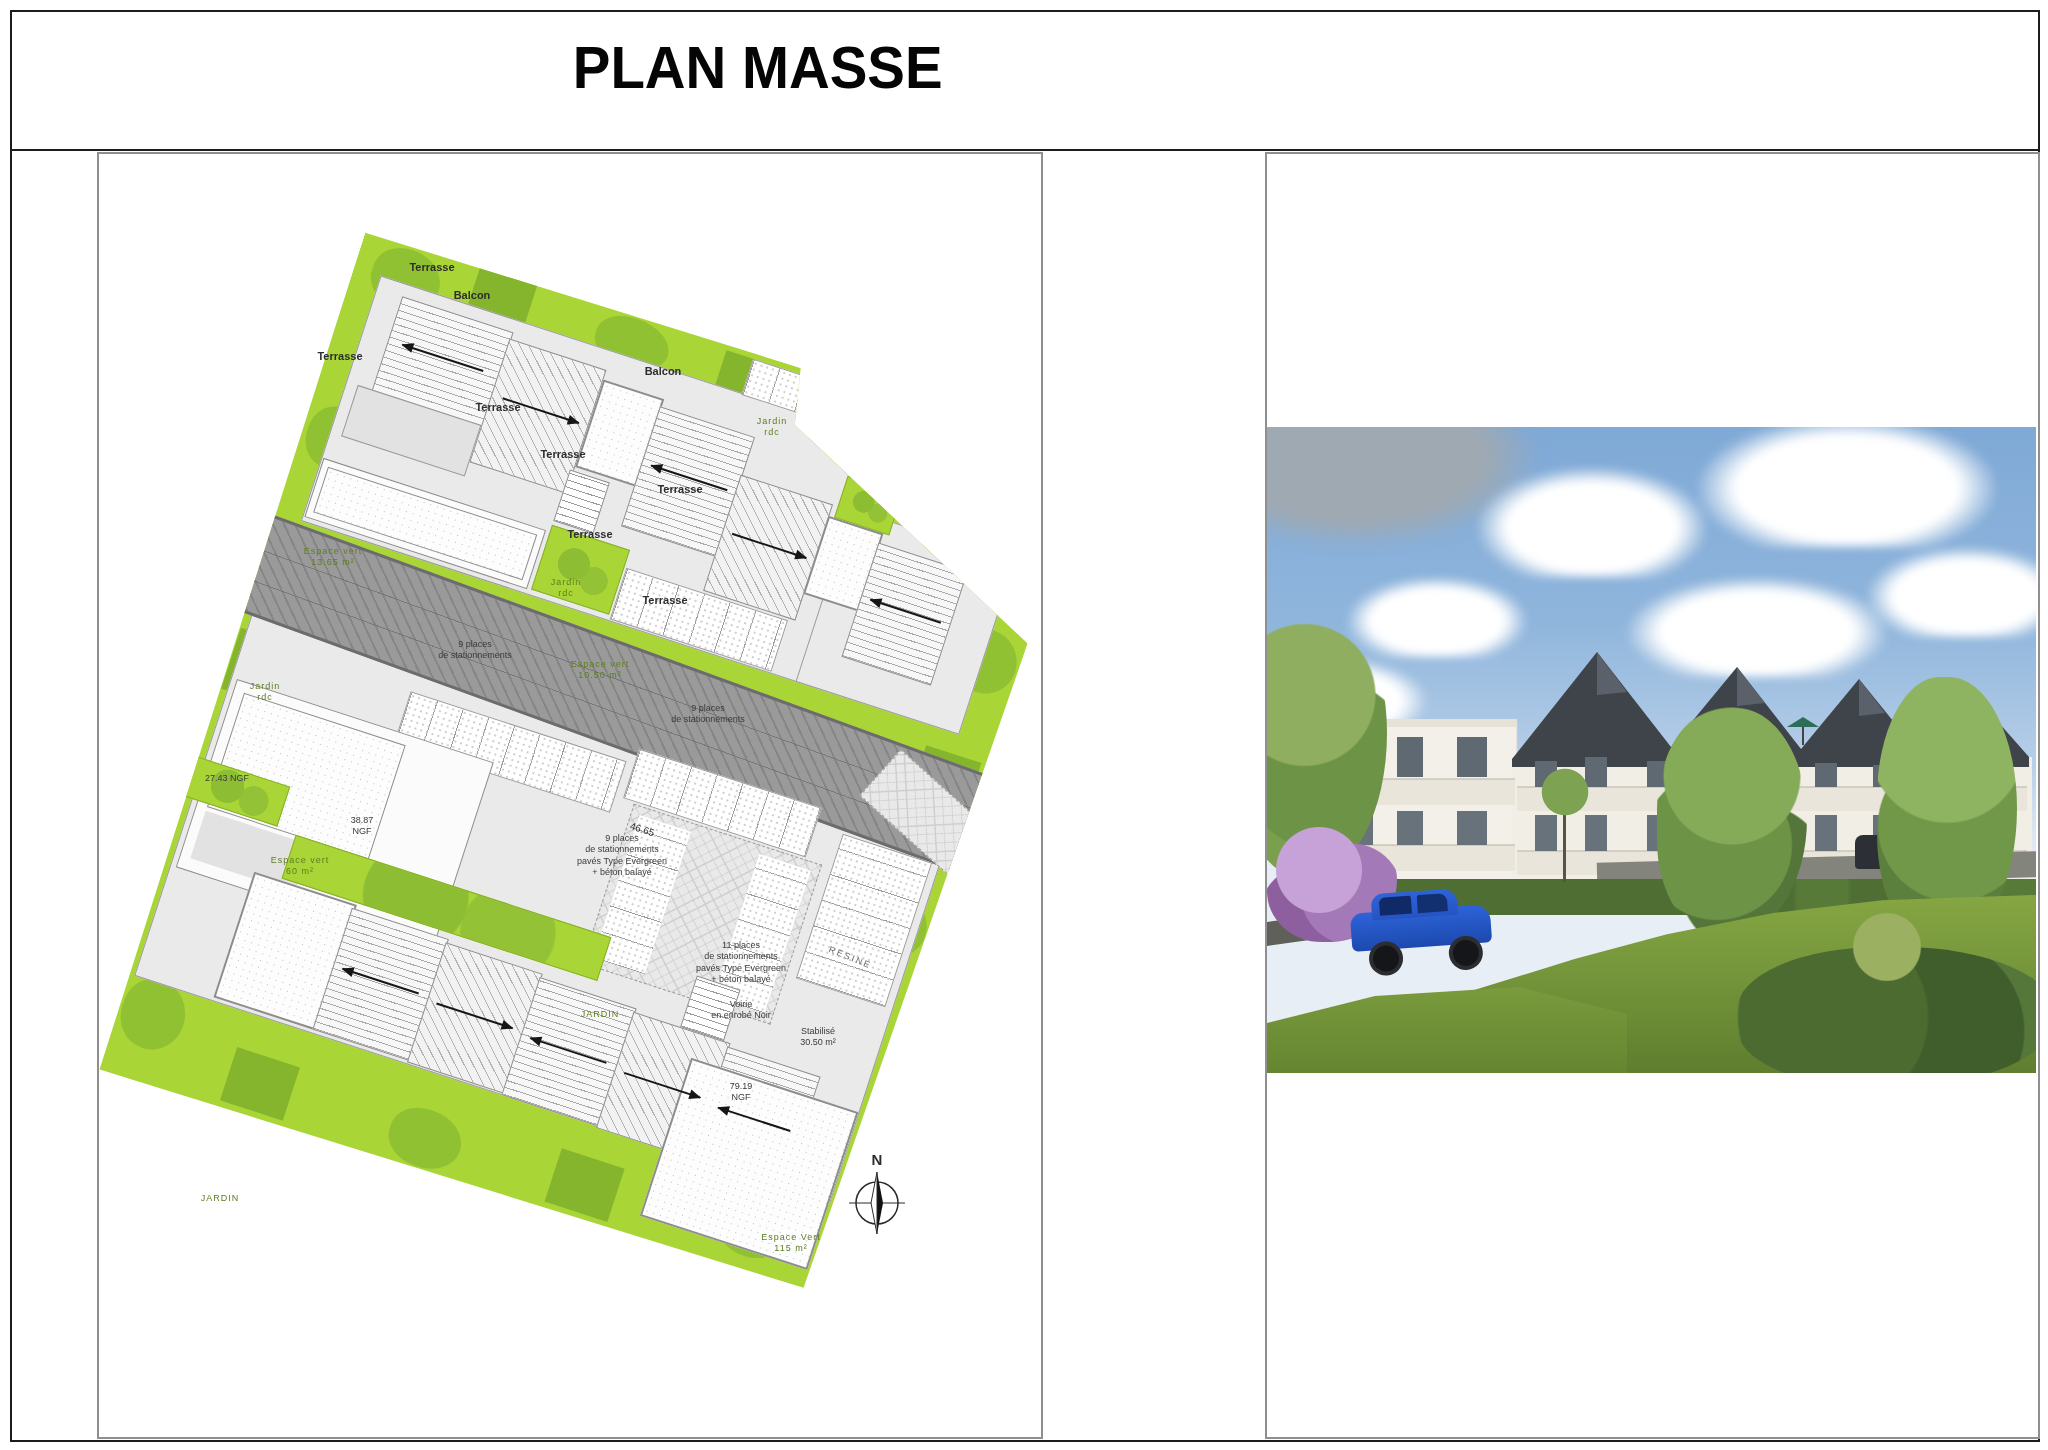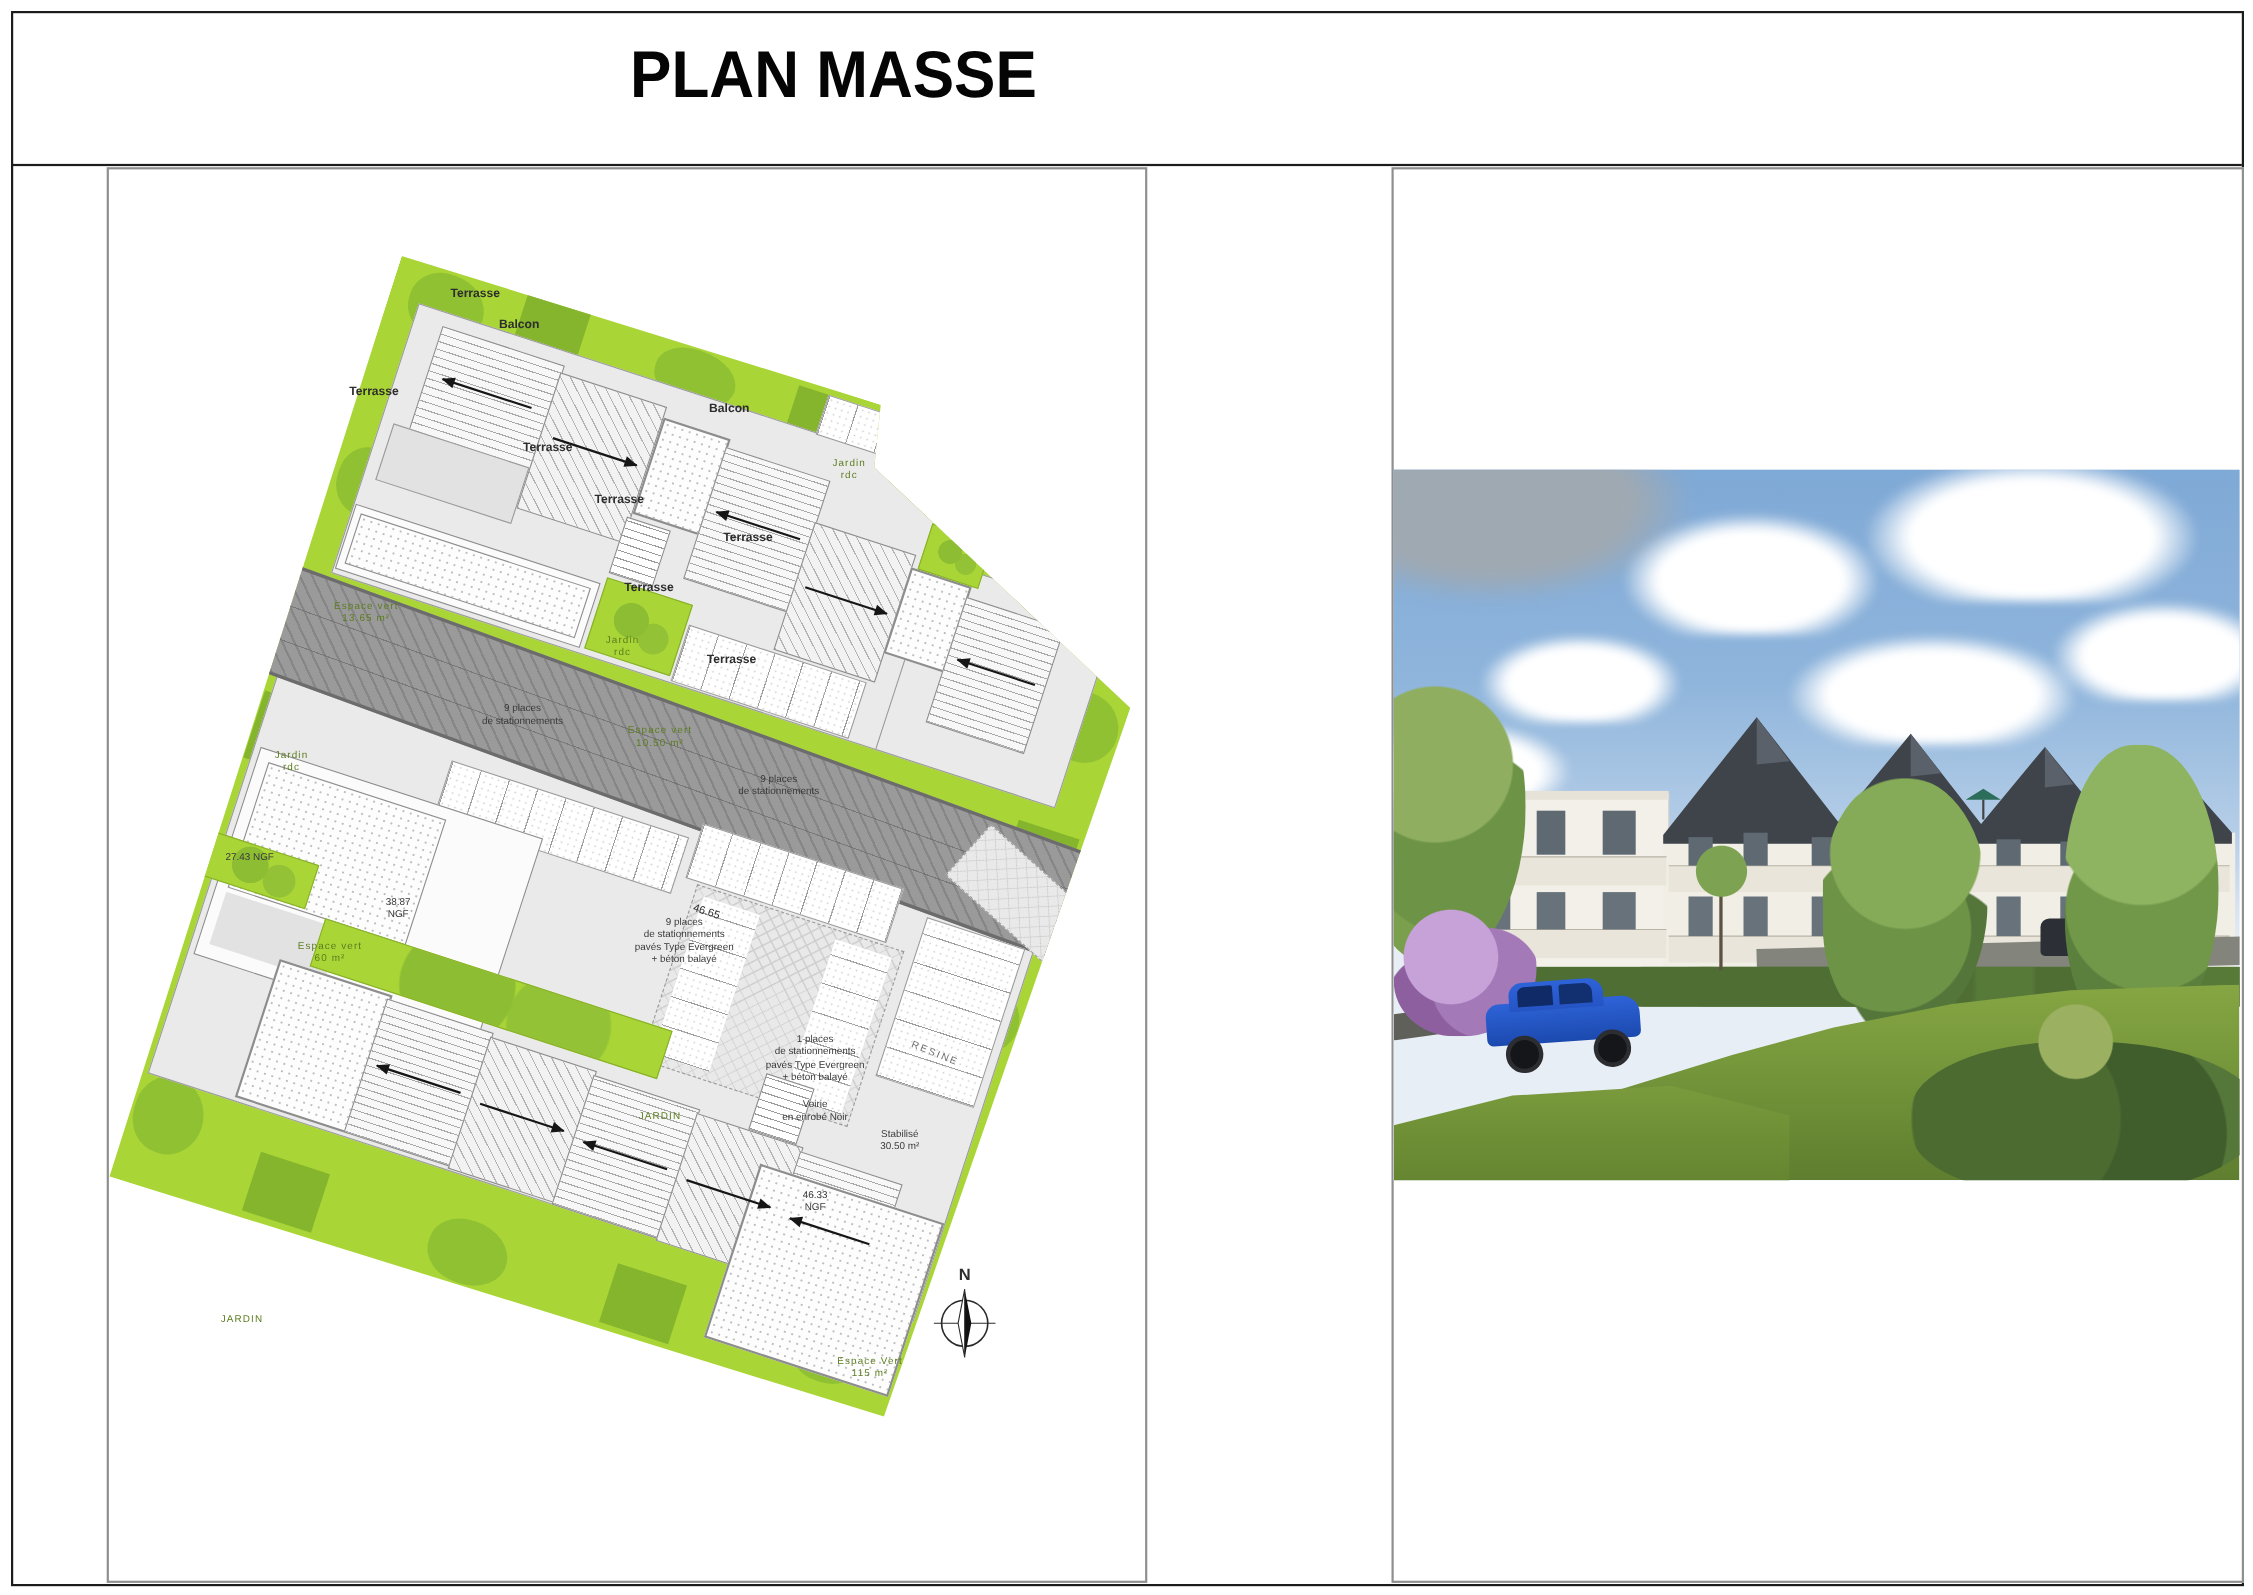--- a/index.html
+++ b/index.html
@@ -169,32 +169,32 @@
 <span class="plbl sm grn" style="left:791px;top:1243px">Espace Vert
 115 m²</span>
 <span class="plbl sm" style="left:475px;top:650px">9 places
 de stationnements</span>
 <span class="plbl sm" style="left:708px;top:714px">9 places
 de stationnements</span>
 <span class="plbl sm" style="left:622px;top:855px">9 places
 de stationnements
 pavés Type Evergreen
 + béton balayé</span>
-<span class="plbl sm" style="left:741px;top:962px">1 places
+<span class="plbl sm" style="left:741px;top:962px">11 places
 de stationnements
 pavés Type Evergreen
 + béton balayé</span>
 <span class="plbl sm" style="left:741px;top:1010px">Voirie
 en enrobé Noir</span>
 <span class="plbl sm" style="left:818px;top:1037px">Stabilisé
 30.50 m²</span>
 <span class="plbl sm" style="left:227px;top:779px">27.43 NGF</span>
 <span class="plbl sm" style="left:362px;top:826px">38.87
 NGF</span>
-<span class="plbl sm" style="left:741px;top:1092px">46.33
+<span class="plbl sm" style="left:741px;top:1092px">79.19
 NGF</span>
 <span class="plbl dim" style="left:642px;top:830px;transform:translate(-50%,-50%) rotate(18deg)">46.65</span>
 <span class="plbl sm" style="left:850px;top:958px;transform:translate(-50%,-50%) rotate(22deg);letter-spacing:2px;color:#6b6b6b">RESINE</span>
 <span class="plbl grn" style="left:220px;top:1199px">JARDIN</span>
 <span class="plbl grn" style="left:600px;top:1015px">JARDIN</span>
 
 <div class="abs compass">
   <span class="plbl" style="left:32px;top:10px;font-size:15px;font-weight:bold">N</span>
   <svg width="64" height="66" style="position:absolute;left:0;top:20px">
     <circle cx="32" cy="33" r="21" fill="none" stroke="#2b2b2b" stroke-width="1.5"></circle>

